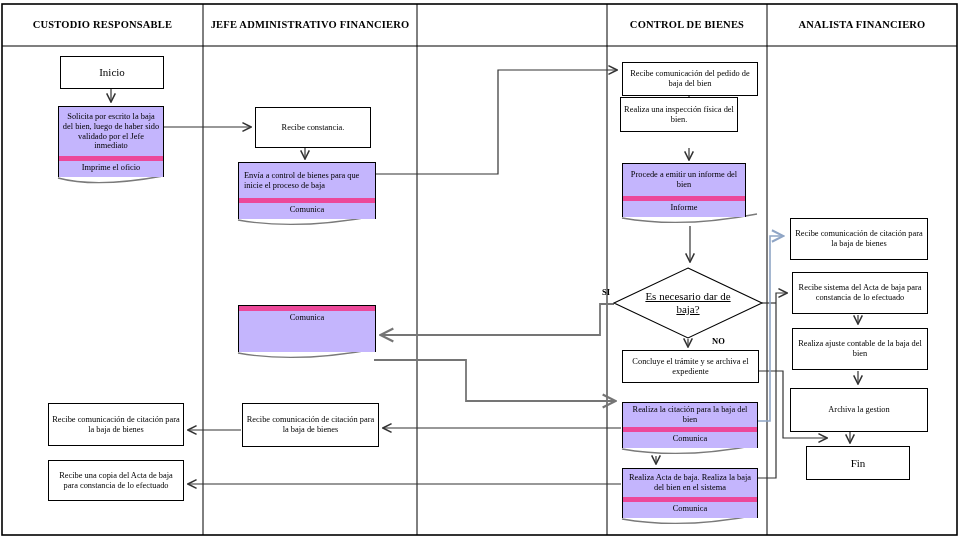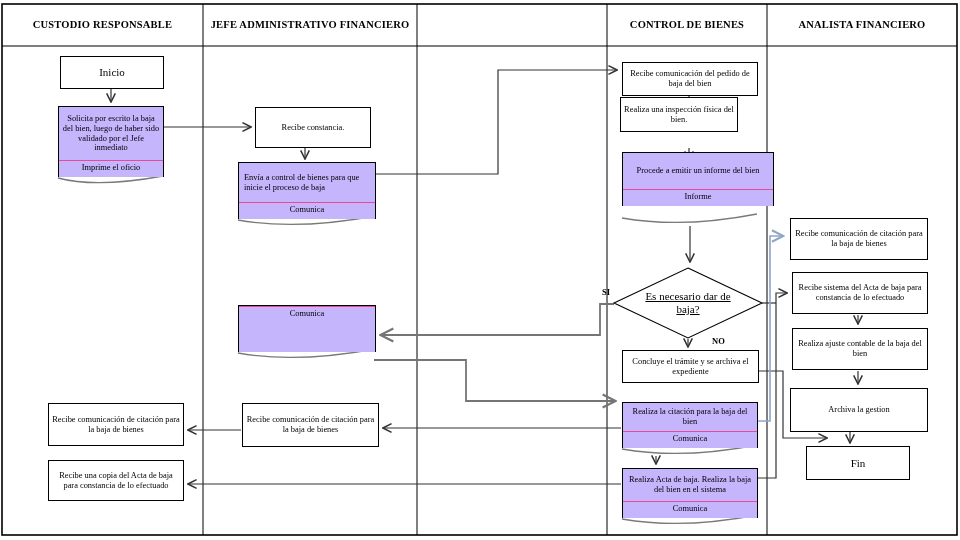--- a/index.html
+++ b/index.html
@@ -20,21 +20,21 @@
     font-size:8.4px;line-height:1.18;padding:1px 3px;
   }
   .term{border-radius:0;font-size:11px;}
   .doc{
     position:absolute;z-index:2;box-sizing:border-box;background:#c4b5fd;
     border:1px solid #000;border-bottom:none;
     display:flex;flex-direction:column;font-size:8.4px;line-height:1.18;
   }
   .doc-main{flex:1;display:flex;align-items:center;justify-content:center;text-align:center;padding:1px 3px;}
   .doc-main.left{justify-content:flex-start;text-align:left;padding-left:5px;}
-  .doc-sec{border-top:1px solid #ec4899;text-align:center;padding:2px 0 4px;}
+  .doc-sec{border-top:5px solid #ec4899;text-align:center;padding:2px 0 4px;}
   .dec-text{
     position:absolute;z-index:2;display:flex;align-items:center;justify-content:center;
     text-align:center;font-size:11px;line-height:1.2;background:transparent;text-decoration:underline;
   }
   .branch{position:absolute;z-index:2;font-weight:bold;font-size:8.5px;}
 </style>
 </head>
 <body>
 
 <div id="canvas">
@@ -133,21 +133,21 @@
 
   <div class="doc" style="left:238px;top:305px;width:138px;height:47px">
     <div class="doc-sec">Comunica</div>
   </div>
 
   <div class="node" style="left:242px;top:403px;width:137px;height:44px">Recibe comunicación de citación para la baja de bienes</div>
 
   <div class="node" style="left:622px;top:62px;width:136px;height:34px">Recibe comunicación del pedido de baja del bien</div>
   <div class="node" style="left:620px;top:97px;width:118px;height:35px">Realiza una inspección física del bien.</div>
 
-  <div class="doc" style="left:622px;top:152px;width:152px;height:54px">
+  <div class="doc" style="left:622px;top:163px;width:124px;height:54px">
     <div class="doc-main">Procede a emitir un informe del bien</div>
     <div class="doc-sec">Informe</div>
   </div>
 
   <div class="dec-text" style="left:640px;top:285px;width:96px;height:36px">Es necesario dar de baja?</div>
   <div class="branch" style="left:602px;top:287px">SI</div>
   <div class="branch" style="left:712px;top:336px">NO</div>
 
   <div class="node" style="left:622px;top:350px;width:137px;height:33px">Concluye el trámite y se archiva el expediente</div>
 

